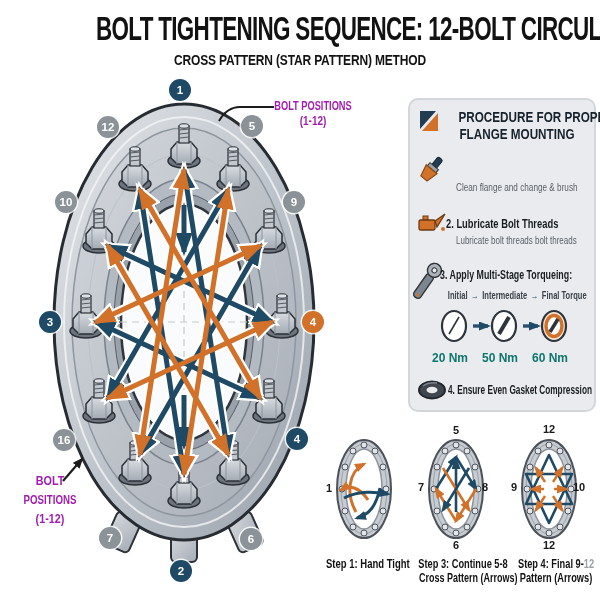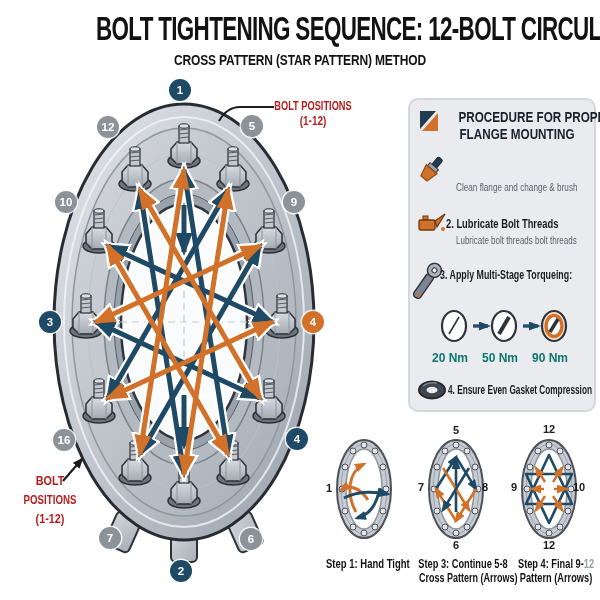--- a/index.html
+++ b/index.html
@@ -4,21 +4,21 @@
 <style>
   html,body{margin:0;padding:0;background:#ffffff;}
   #stage{position:relative;width:600px;height:600px;overflow:hidden;background:#ffffff;
          font-family:"Liberation Sans","DejaVu Sans",sans-serif;color:#141414;}
   .abs{position:absolute;}
   .center{text-align:center;}
   .title{left:0;top:10px;width:600px;text-align:center;font-size:33px;font-weight:bold;
          letter-spacing:-1px;white-space:nowrap;transform:scaleX(.68);transform-origin:50% 50%;color:#121212;}
   .subtitle{left:0;top:51px;width:600px;text-align:center;font-size:15px;font-weight:bold;
             letter-spacing:-.2px;white-space:nowrap;transform:scaleX(.8);transform-origin:50% 50%;color:#121212;}
-  .callout{font-weight:bold;color:#b91c1c;line-height:15px;}
+  .callout{font-weight:bold;color:#a21caf;line-height:15px;}
   .badge{position:absolute;width:22px;height:22px;border-radius:50%;color:#fff;font-size:11.5px;
          font-weight:bold;text-align:center;line-height:22px;box-shadow:0 0 0 1.5px rgba(255,255,255,.85);}
   .badge.navy{background:#1e4a66;}
   .badge.orange{background:#d2722a;}
   .badge.gray{background:#8b9399;}
   .panel{left:408px;top:98px;width:188px;height:314px;background:#e9ebee;border:2px solid #d3d7db;
          border-radius:10px;box-sizing:border-box;}
   .p-abs{position:absolute;}
   .p-title{font-size:15px;font-weight:bold;color:#17212b;line-height:17px;}
   .item-title{font-size:13px;font-weight:bold;color:#181c20;}
@@ -306,34 +306,43 @@
       <g transform="rotate(35 17 23)">
         <rect x="13" y="15" width="8" height="28" rx="3.5" fill="#7c8692" stroke="#333" stroke-width="1.4"></rect>
         <circle cx="17" cy="10" r="7" fill="#aab3bc" stroke="#333" stroke-width="1.4"></circle>
         <circle cx="17" cy="10" r="2.5" fill="#e9ebee" stroke="#333" stroke-width="1"></circle>
         <circle cx="17" cy="40" r="1.6" fill="#d2722a"></circle>
       </g>
     </svg>
     <div class="p-abs item-title" style="left:30px;top:167px">
       <span class="cond" style="transform:scaleX(.68)">3. Apply Multi-Stage Torqueing:</span>
     </div>
+    <div class="p-abs flow center" style="left:14px;top:189px;width:170px">
+      <span class="condc" style="transform:scaleX(.72)">
+        <span>Initial</span>
+        <span class="arr">→</span>
+        <span>Intermediate</span>
+        <span class="arr">→</span>
+        <span>Final Torque</span>
+      </span>
+    </div>
     <svg class="p-abs" style="left:22px;top:205px" width="156" height="44" viewBox="0 0 156 44">
       <ellipse cx="22" cy="21" rx="12" ry="15" fill="#ffffff" stroke="#2e343b" stroke-width="2.2"></ellipse>
       <line x1="17" y1="29" x2="27" y2="12" stroke="#2e343b" stroke-width="1.6"></line>
       <line x1="41" y1="21" x2="56" y2="21" stroke="#27506f" stroke-width="3.4" marker-end="url(#mSN)"></line>
       <ellipse cx="72" cy="21" rx="12" ry="15" fill="#ffffff" stroke="#2e343b" stroke-width="2.2"></ellipse>
       <line x1="67" y1="29" x2="77" y2="12" stroke="#2e343b" stroke-width="4"></line>
       <line x1="91" y1="21" x2="106" y2="21" stroke="#27506f" stroke-width="3.4" marker-end="url(#mSN)"></line>
       <ellipse cx="122" cy="21" rx="12" ry="15" fill="#f6e3d2" stroke="#2e343b" stroke-width="2.2"></ellipse>
       <ellipse cx="122" cy="21" rx="8" ry="10.5" fill="#ffffff" stroke="#d2722a" stroke-width="3.5"></ellipse>
       <line x1="118" y1="27" x2="126" y2="14" stroke="#2e343b" stroke-width="3.5"></line>
     </svg>
     <div class="p-abs nm" style="left:22px;top:251px;width:44px">20 Nm</div>
     <div class="p-abs nm" style="left:72px;top:251px;width:44px">50 Nm</div>
-    <div class="p-abs nm" style="left:122px;top:251px;width:44px">90 Nm</div>
+    <div class="p-abs nm" style="left:122px;top:251px;width:44px">60 Nm</div>
 
     <svg class="p-abs" style="left:6px;top:278px" width="32" height="24" viewBox="0 0 32 24">
       <ellipse cx="16" cy="12" rx="13" ry="8.5" fill="#41474e" stroke="#23282e" stroke-width="2"></ellipse>
       <ellipse cx="16" cy="12" rx="5.5" ry="3.2" fill="#e9ebee"></ellipse>
       <path d="M7,8 Q12,4 21,5" stroke="#7d848d" stroke-width="1.5" fill="none"></path>
     </svg>
     <div class="p-abs item-title" style="left:38px;top:283px;font-size:12.5px">
       <span class="cond" style="transform:scaleX(.66)">4. Ensure Even Gasket Compression</span>
     </div>
   </div>

